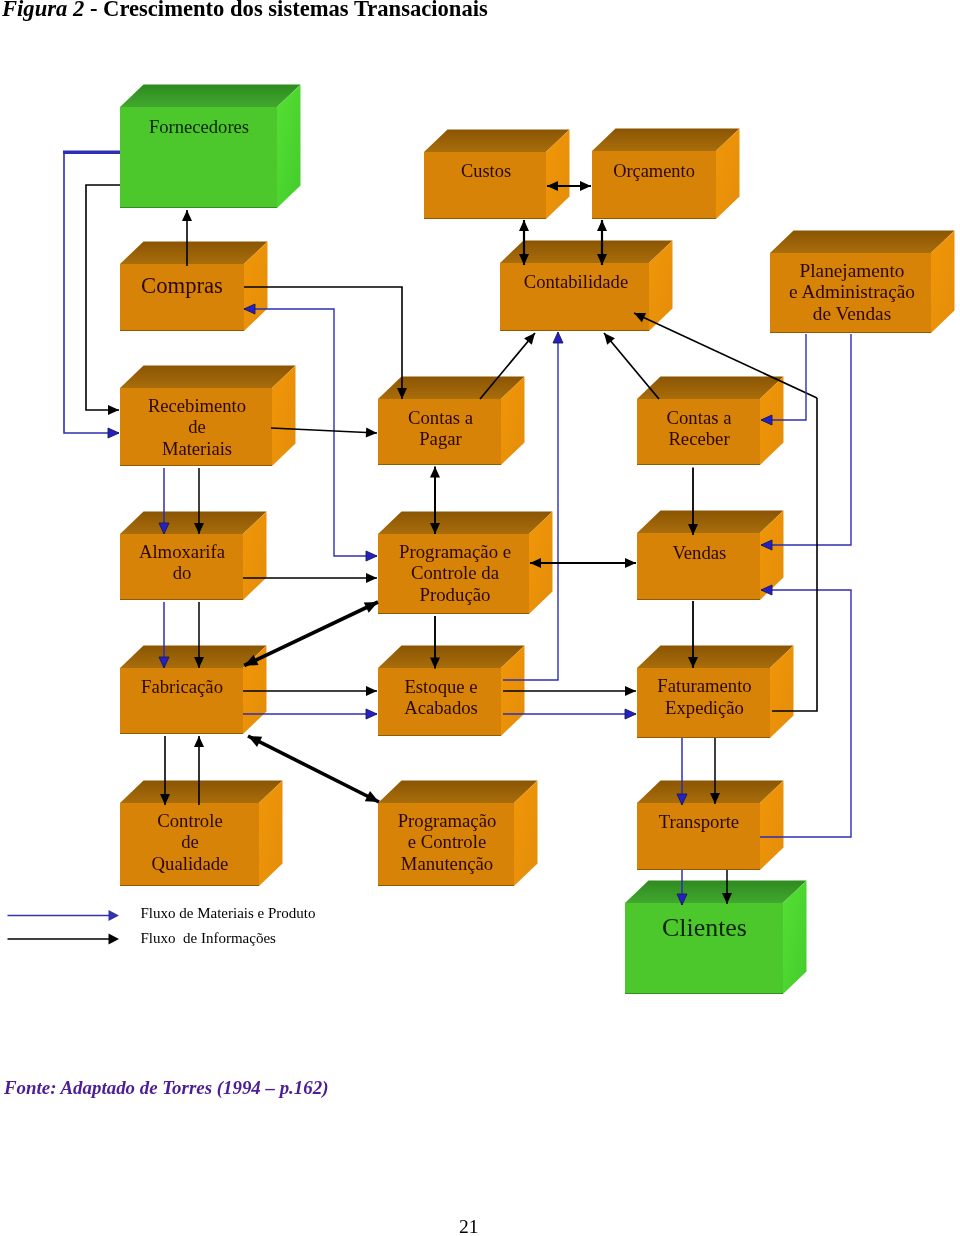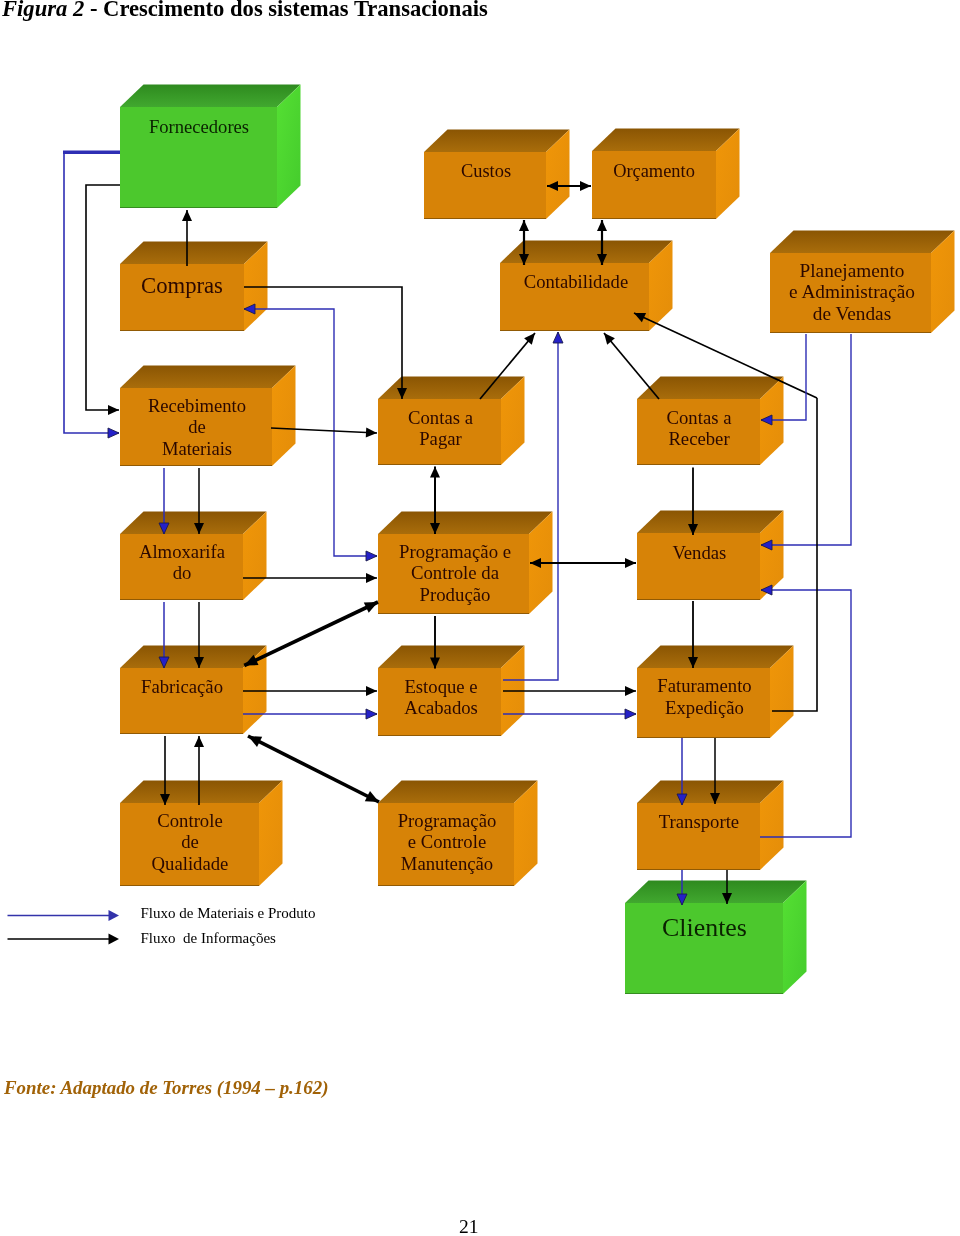--- a/index.html
+++ b/index.html
@@ -3,21 +3,21 @@
 <meta charset="utf-8">
 <title>Figura 2</title>
 <style>
   html,body{margin:0;padding:0;background:#ffffff;}
   body{width:960px;height:1236px;position:relative;overflow:hidden;
        font-family:"Liberation Serif","DejaVu Serif",serif;}
   #fig-title{position:absolute;left:2px;top:-4px;font-size:22.6px;font-weight:bold;
              white-space:nowrap;color:#000;letter-spacing:0px;}
   #fig-title .ital{font-style:italic;}
   #fonte{position:absolute;left:4px;top:1077px;font-size:18.9px;font-weight:bold;
-         font-style:italic;color:#a16207;white-space:nowrap;}
+         font-style:italic;color:#4c1d95;white-space:nowrap;}
   #pageno{position:absolute;left:459px;top:1216px;font-size:19.5px;color:#000;}
   #diagram{position:absolute;left:0;top:0;width:960px;height:1060px;}
   svg{display:block;}
   .nodelabel{font-family:"Liberation Serif","DejaVu Serif",serif;
              font-size:16.5px;fill:#1d0600;text-anchor:middle;}
   .legendlabel{font-family:"Liberation Serif","DejaVu Serif",serif;
              font-size:15px;fill:#000;white-space:pre;}
 </style>
 </head>
 <body>

